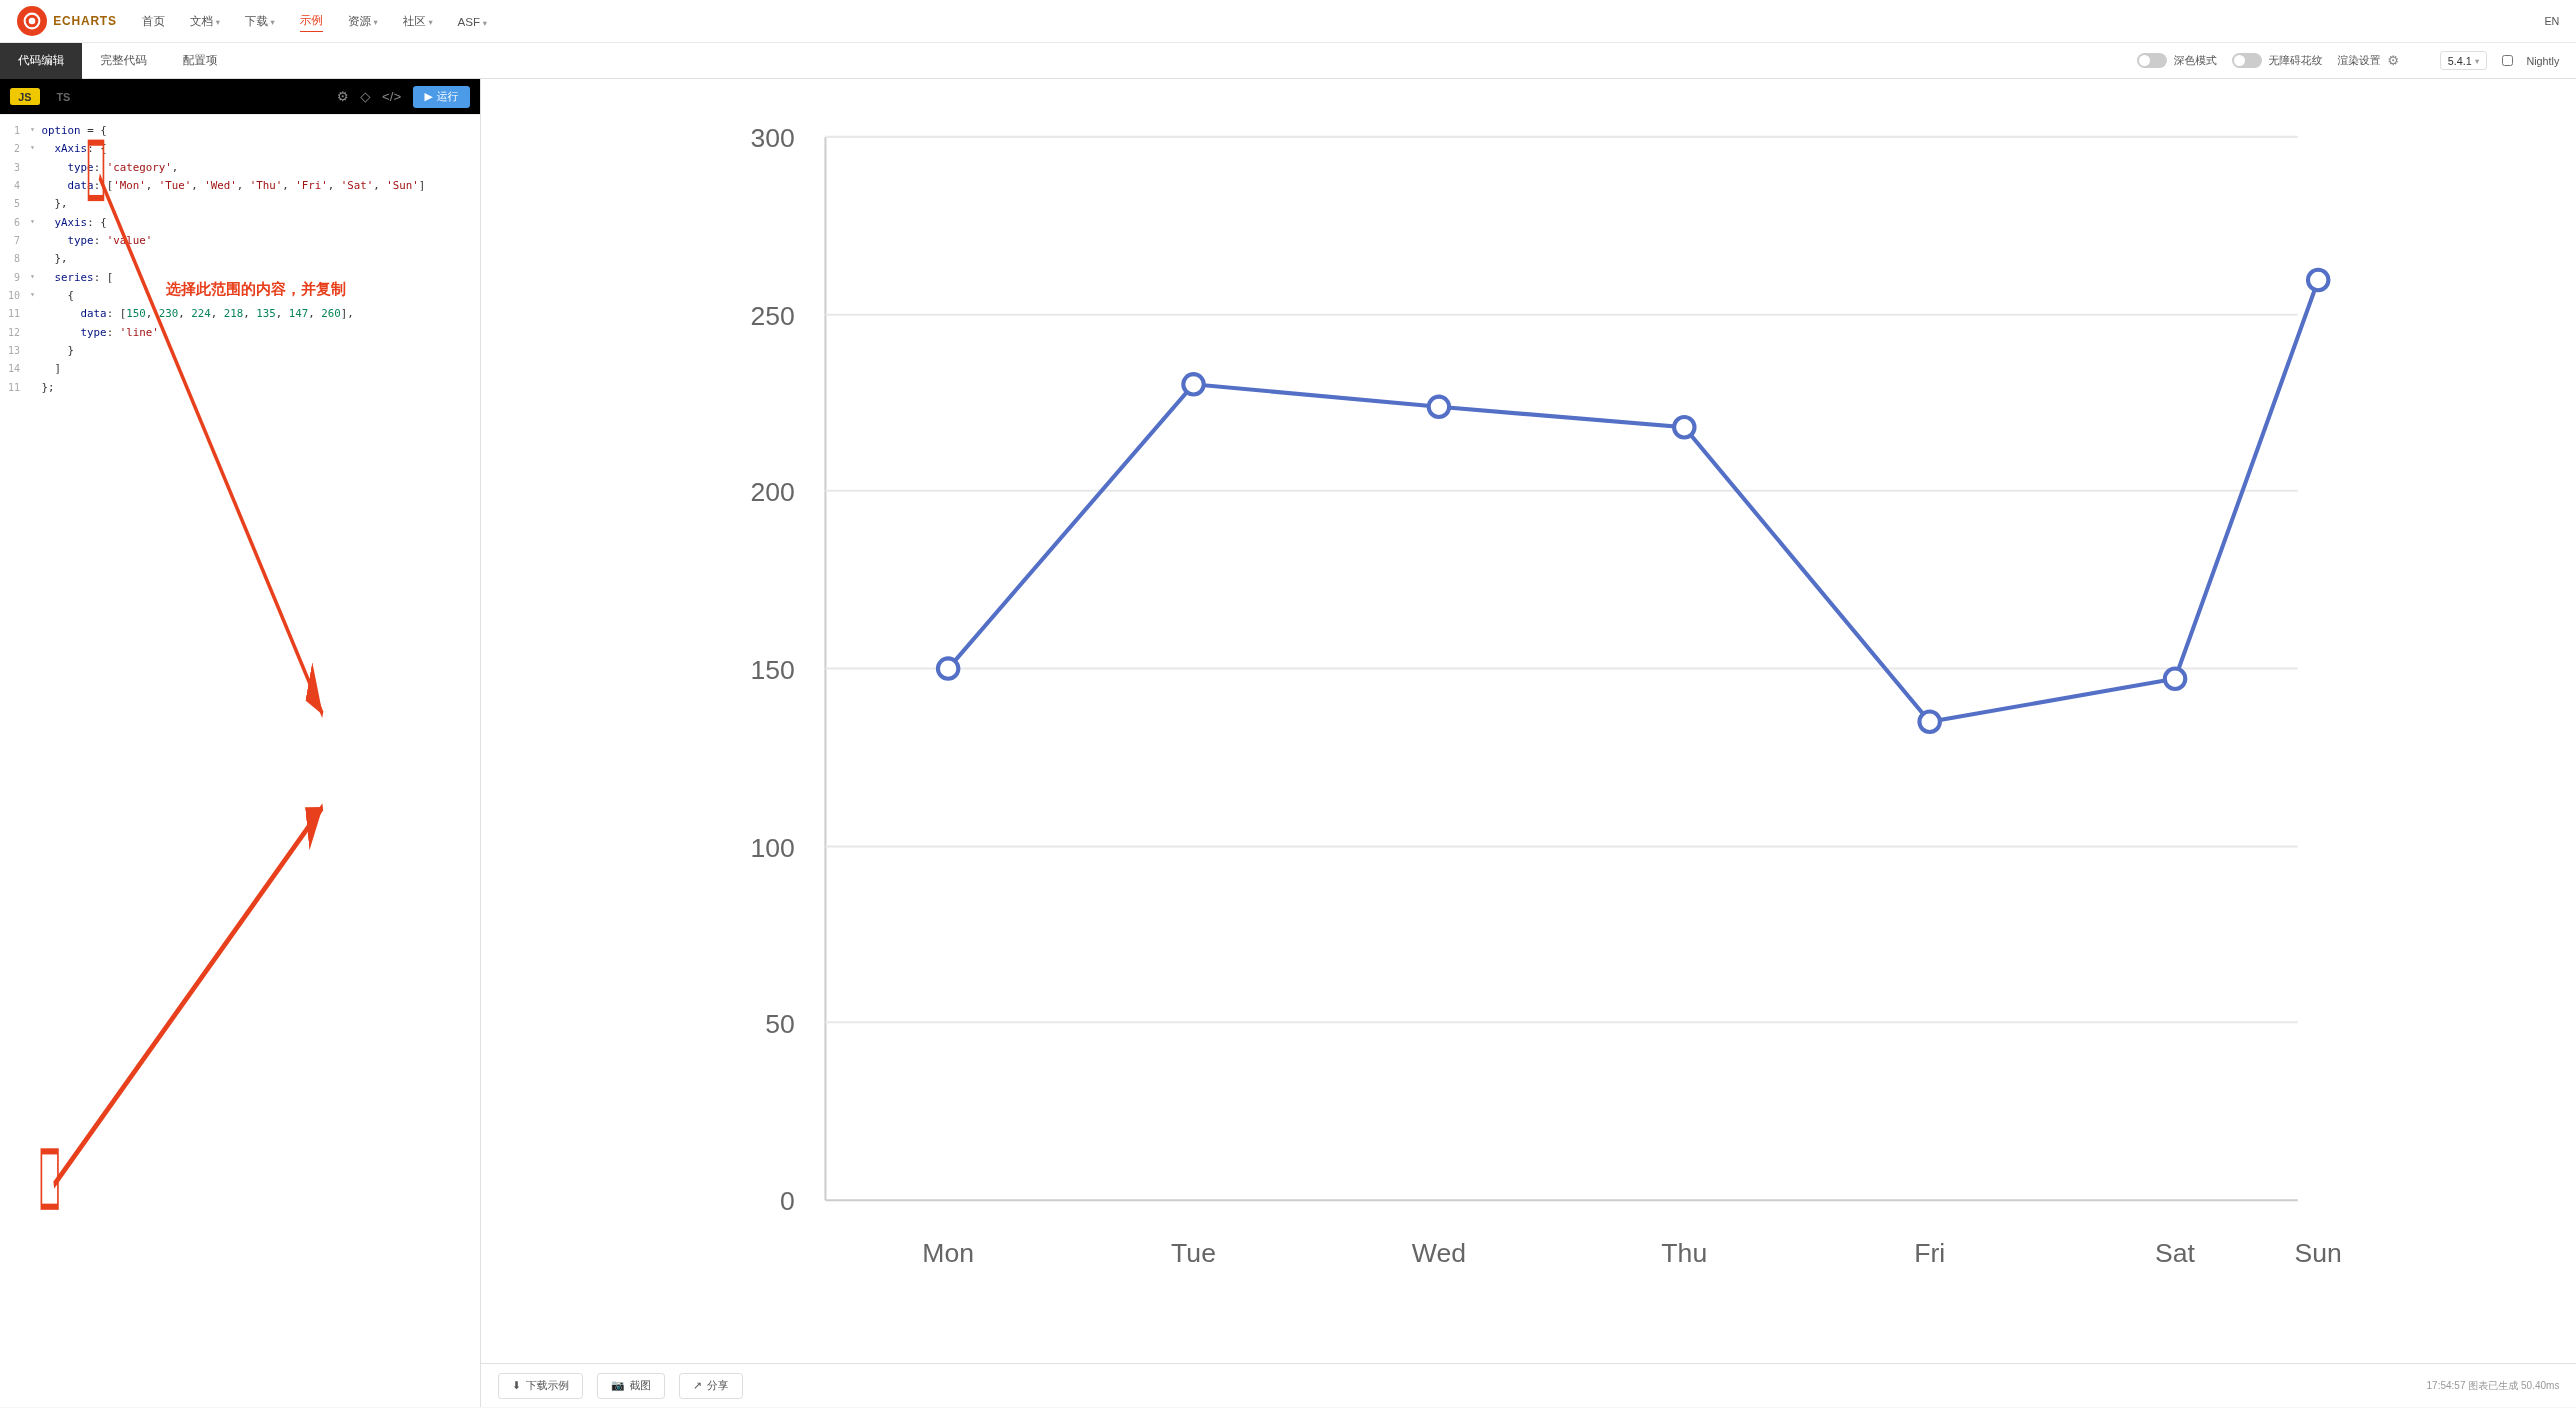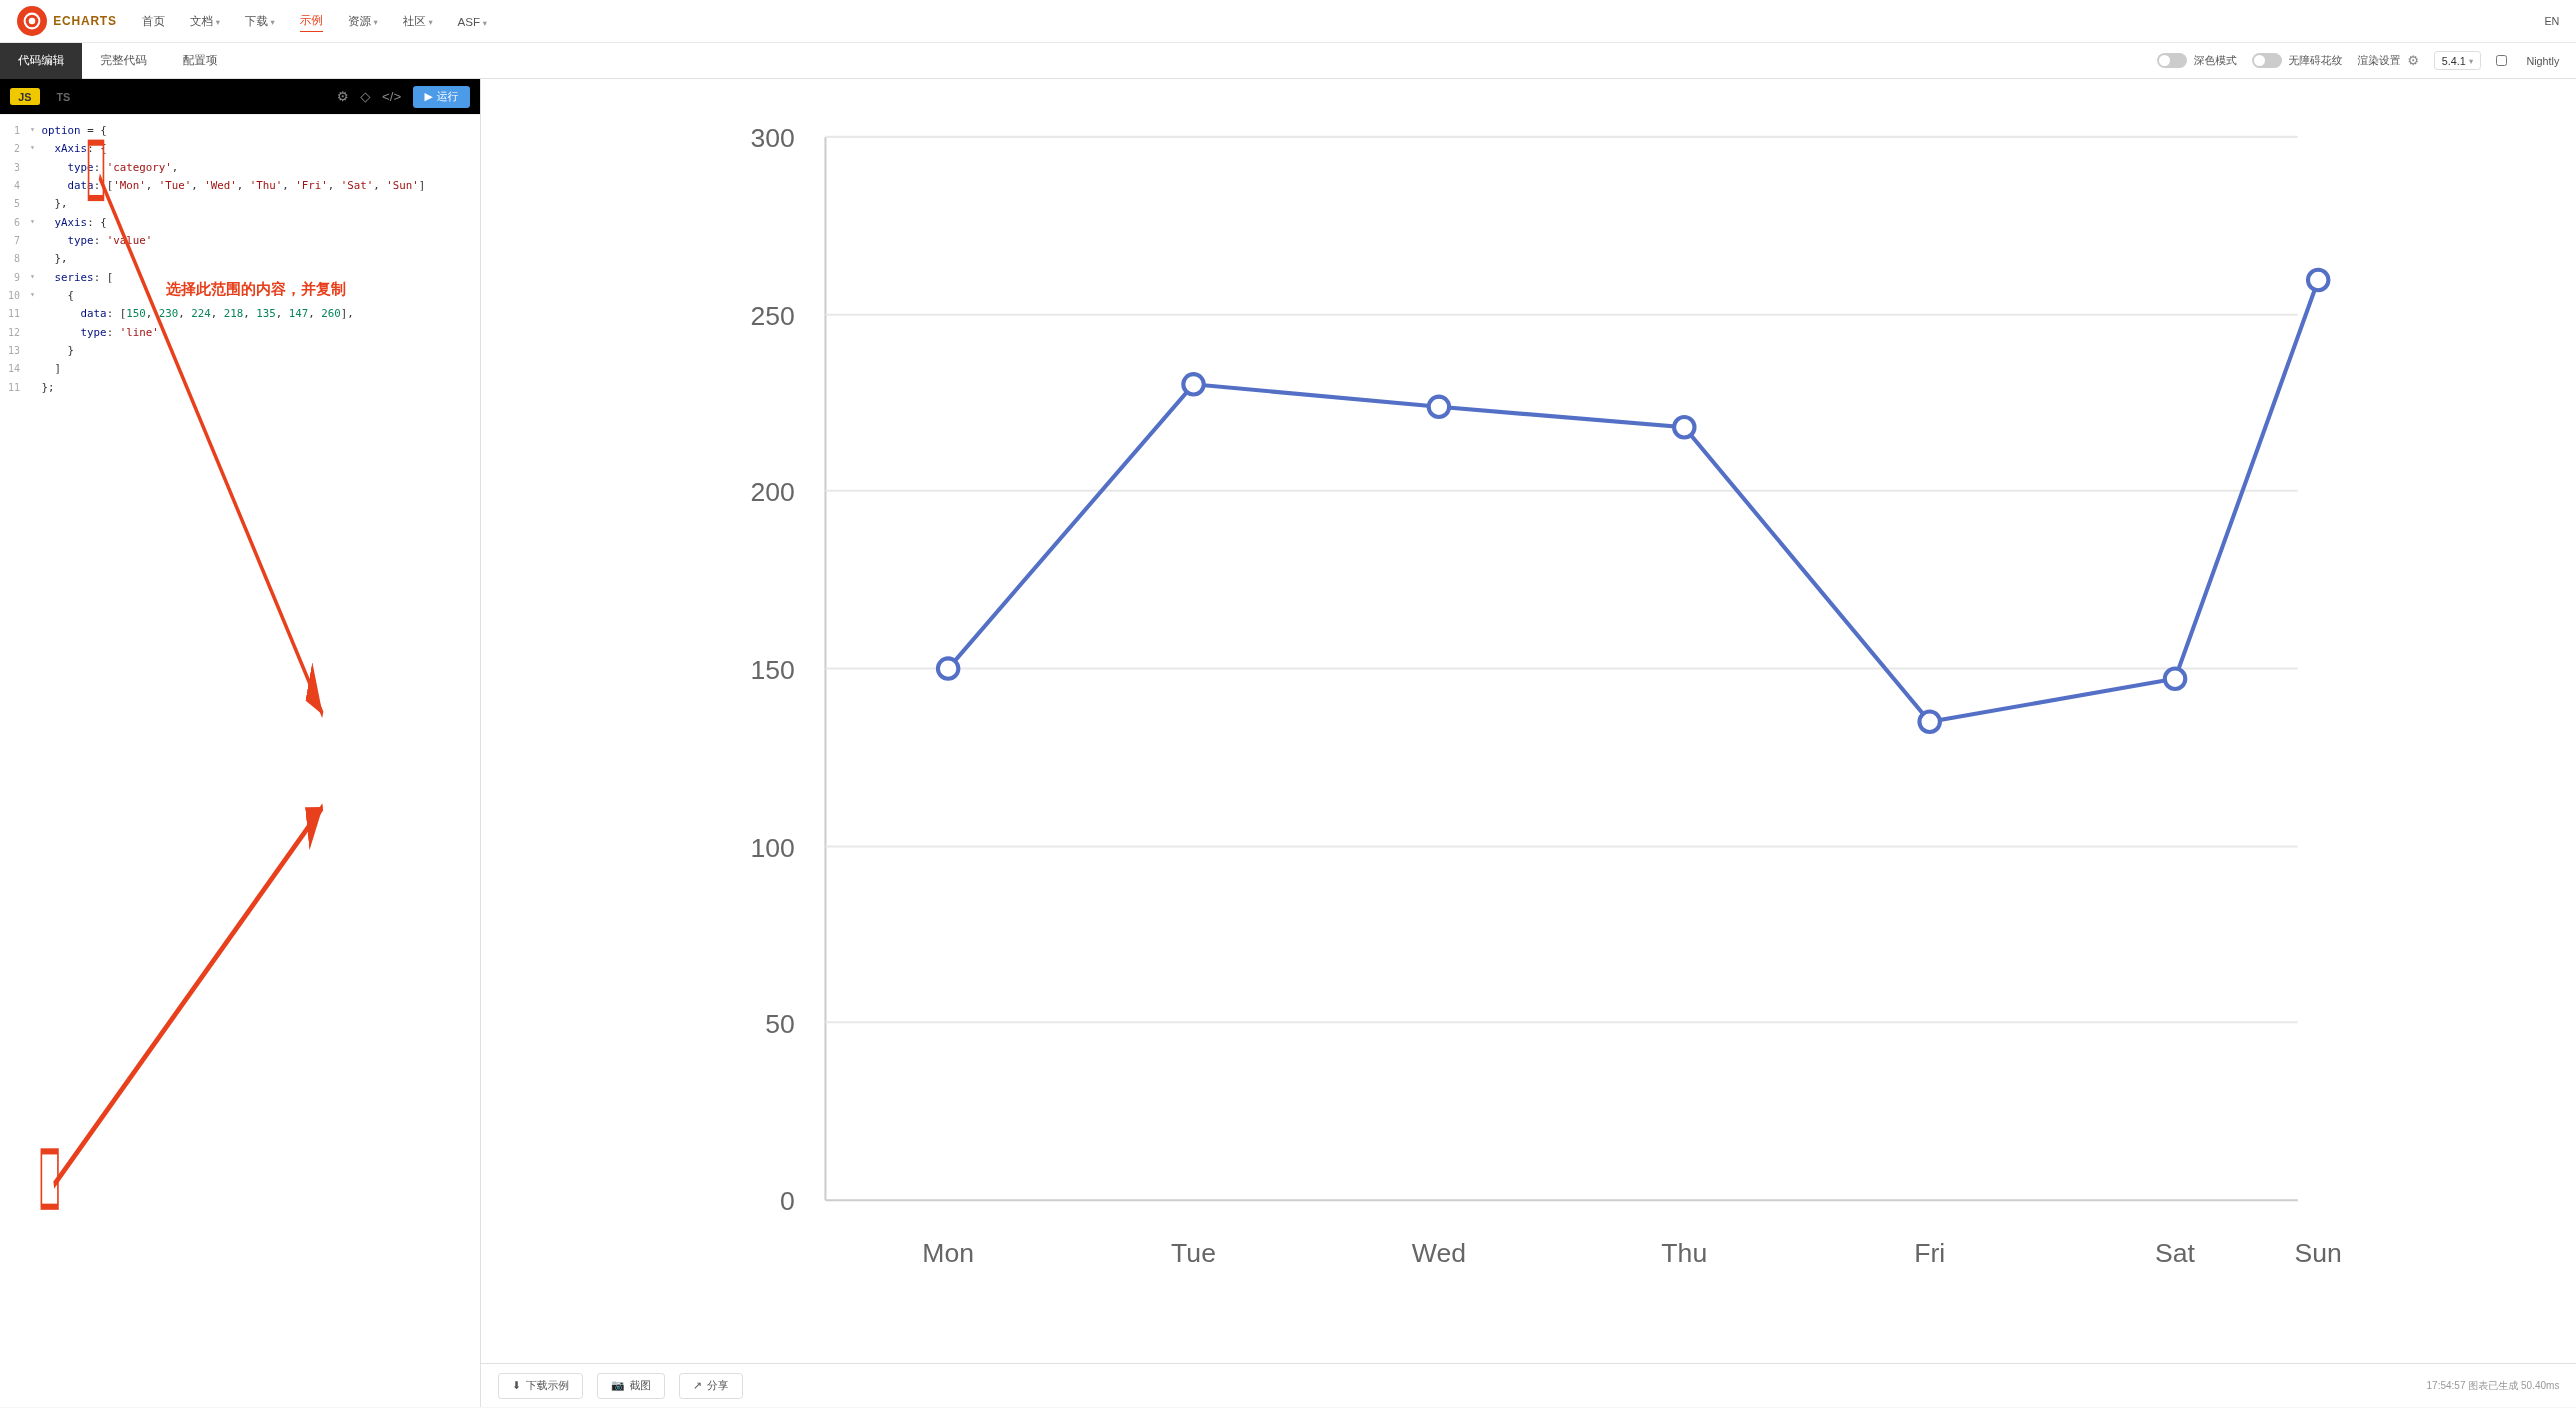--- a/index.html
+++ b/index.html
@@ -49,24 +49,24 @@
       width: 30px; height: 15px; background: #ccc; border-radius: 7.5px;
       position: relative; cursor: pointer;
     }
     .toggle-switch::after {
       content: ''; position: absolute; width: 11.6px; height: 11.6px;
       border-radius: 50%; background: #fff; top: 1.7px; left: 1.7px;
       transition: left 0.2s;
     }
     .version-select {
       border: 0.8px solid #ddd; border-radius: 3.3px; padding: 2.5px 6.6px;
-      font-size: 10.8px; background: #fff; cursor: pointer; display: flex; align-items: center; gap: 3.3px;
+      font-size: 10.8px; background: #fff; cursor: pointer; display: flex; align-items: center; gap: 3.3px; margin-left: 26px;
     }
     .version-select .chevron { font-size: 8.3px; color: #999; }
-    .nightly-checkbox { display: flex; align-items: center; gap: 19px; font-size: 10.8px; color: #555; }
+    .nightly-checkbox { display: flex; align-items: center; gap: 13px; font-size: 10.8px; color: #555; }
     .nightly-checkbox input[type=checkbox] { width: 11.6px; height: 11.6px; }
 
     
     .main-content { display: flex; height: calc(100vh - 80px); }
 
     
     .code-panel {
       width: 481px; min-width: 481px;
       background: #000000; border-right: 0.8px solid #e0e0e0;
       display: flex; flex-direction: column;

